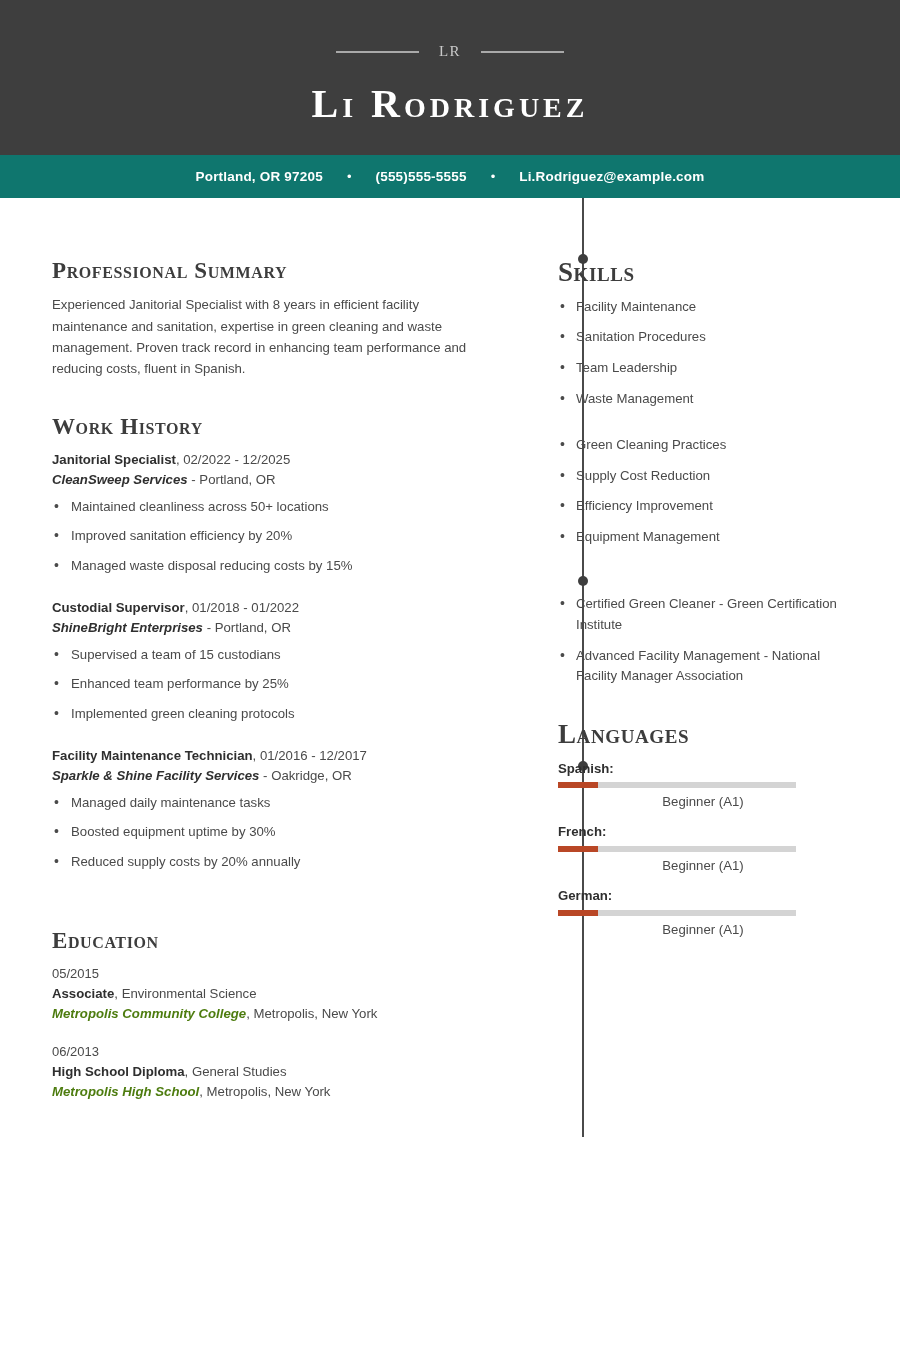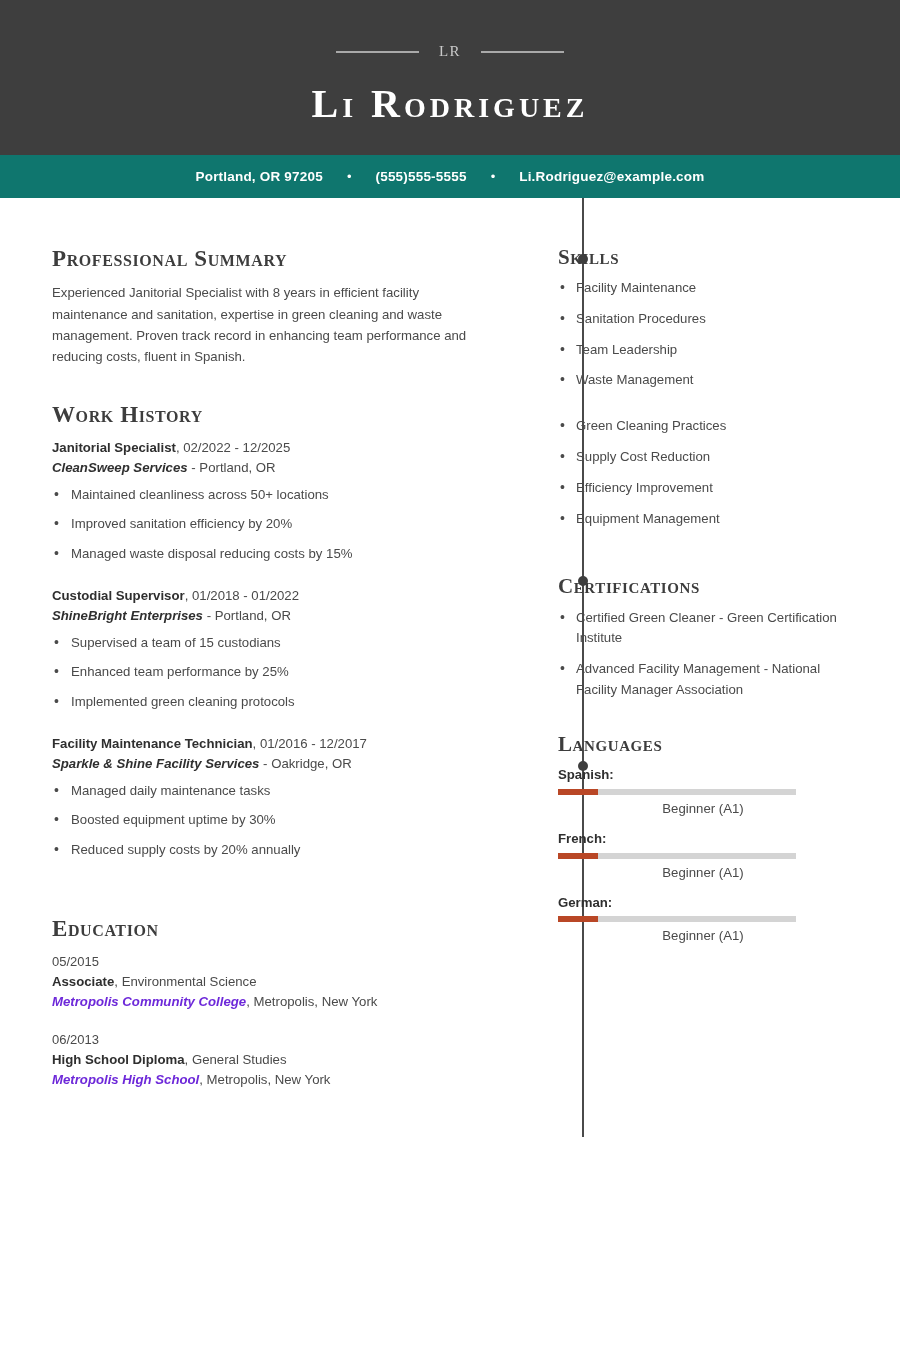--- a/index.html
+++ b/index.html
@@ -78,21 +78,21 @@
     color: #ffffff;
     font-size: 13px;
     padding: 0 24px;
     line-height: 1;
   }
 
   
   .content {
     display: flex;
     position: relative;
-    padding-top: 4px;
+    padding-top: 16px;
   }
   .col-left {
     width: 530px;
     padding: 44px 35px 0 52px;
     box-sizing: border-box;
   }
   .divider {
     position: absolute;
     left: 582px;
     top: 0;
@@ -120,21 +120,21 @@
     font-family: "Liberation Serif", serif;
     font-variant: small-caps;
     font-weight: bold;
     font-size: 23px;
     letter-spacing: 0.6px;
     color: #3d3d3d;
     margin: 0 0 11px 0;
     line-height: 1.1;
   }
   .sec-head.right {
-    font-size: 21px;
+    font-size: 27px;
     margin-bottom: 9px;
   }
 
   
   .summary-text {
     font-size: 13.2px;
     line-height: 1.62;
     color: #4a4a4a;
     margin: 0;
   }
@@ -184,21 +184,21 @@
     font-size: 13.2px;
     color: #4a4a4a;
     line-height: 1.52;
   }
   .edu-degree b { color: #2f2f2f; }
   .edu-school {
     font-size: 13.2px;
     color: #4a4a4a;
     line-height: 1.52;
   }
-  .edu-school i { font-weight: bold; font-style: italic; color: #6d28d9; }
+  .edu-school i { font-weight: bold; font-style: italic; color: #4d7c0f; }
 
   
   .skill-list { list-style: none; margin: 0; padding: 0; }
   .skill-list li {
     position: relative;
     padding-left: 18px;
     font-size: 13.2px;
     color: #4a4a4a;
     line-height: 1.5;
     margin-bottom: 11px;
@@ -357,21 +357,20 @@
     <div class="skill-group-gap"></div>
     <ul class="skill-list">
       <li>Green Cleaning Practices</li>
       <li>Supply Cost Reduction</li>
       <li>Efficiency Improvement</li>
       <li>Equipment Management</li>
     </ul>
 
     <div class="right-sec-gap"></div>
 
-    <h2 class="sec-head right">Certifications</h2>
     <ul class="cert-list">
       <li>Certified Green Cleaner - Green Certification Institute</li>
       <li>Advanced Facility Management - National Facility Manager Association</li>
     </ul>
 
     <div class="right-sec-gap" style="height:22px;"></div>
 
     <h2 class="sec-head right">Languages</h2>
 
     <div class="lang-item">

